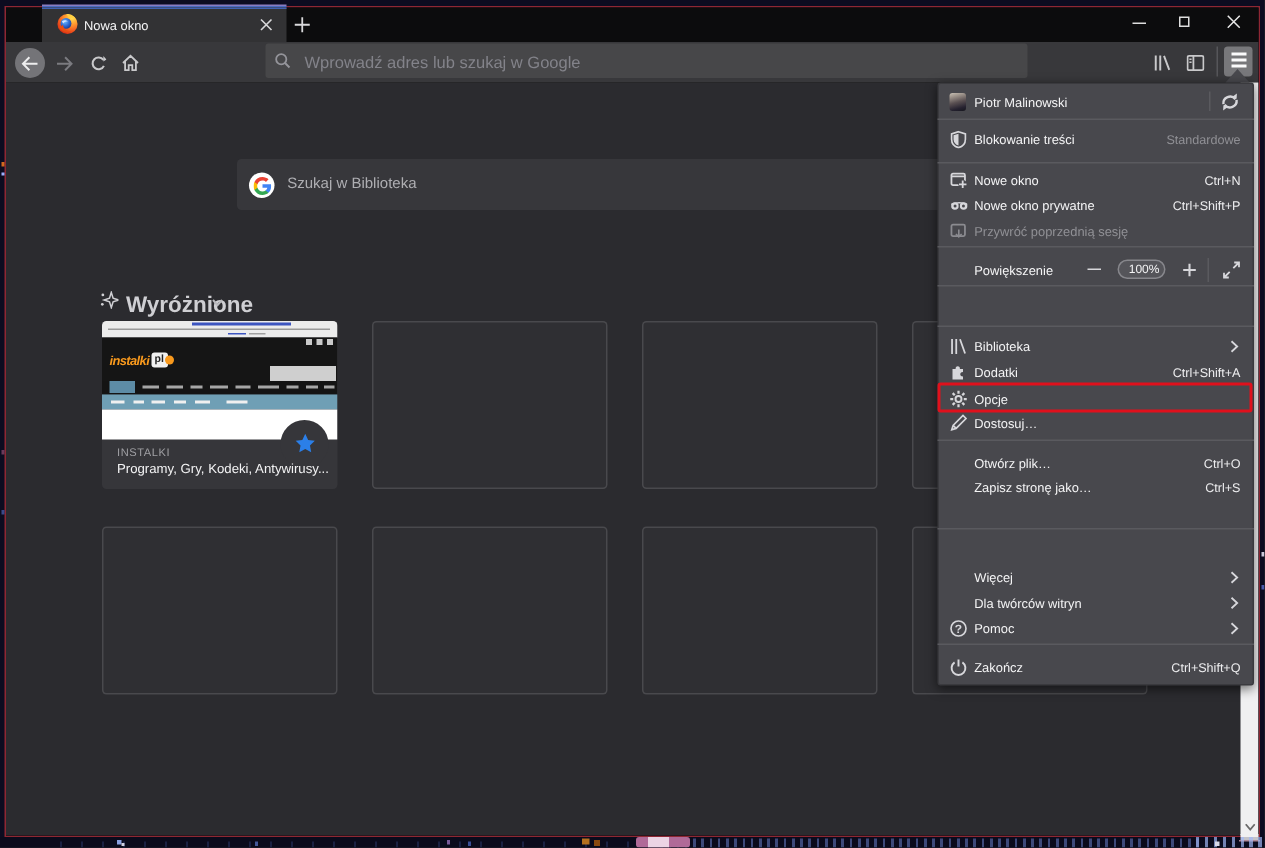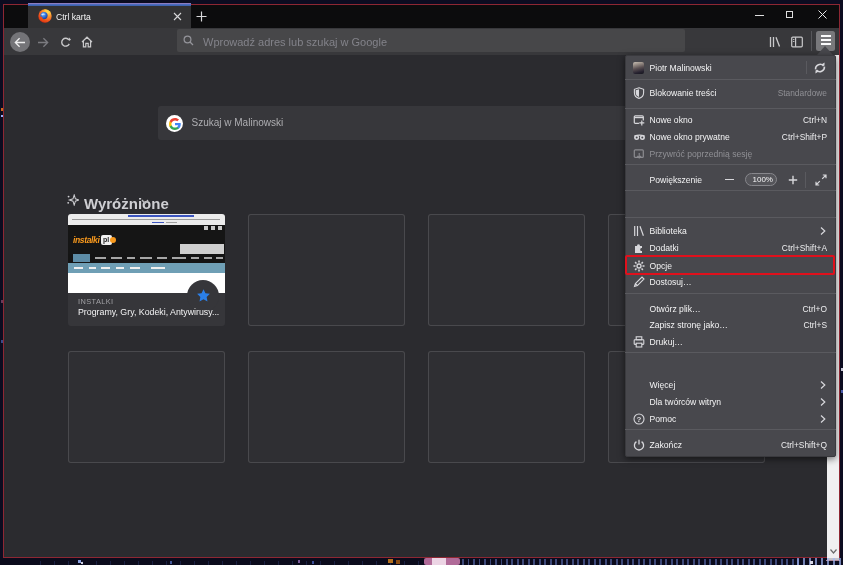--- a/index.html
+++ b/index.html
@@ -40,21 +40,21 @@
             <stop offset="60%" stop-color="#2a66d0"></stop>
             <stop offset="100%" stop-color="#1b3a8c"></stop>
           </radialGradient>
     </defs>
     <circle cx="7" cy="7" r="6.7" fill="url(#fxa)"></circle>
     <circle cx="6" cy="6.6" r="3.6" fill="url(#fxb)"></circle>
     <path d="M3.2 5.2 C4.5 4.2 6.5 4.4 7.6 5.6 C6.8 5.2 5 5.4 4.2 6.6 Z" fill="#e8f0ff" opacity="0.85"></path>
     <path d="M0.9 8.5 C2.5 11.8 6.5 13.3 9.8 11.8 C6.8 12 4.6 10.8 3.9 7.5 C3 8.6 1.8 8.8 0.9 8.5 Z" fill="#e84e12"></path>
     <path d="M6.2 0.4 C8.8 0.2 11.8 1.8 13 4.6 C11.5 2.8 9.5 2.6 8.2 3.2 C7.5 2.2 6.8 1.2 6.2 0.4 Z" fill="#ffcf42"></path>
   </svg>
-  <div class="t" style="left:52px;top:6.8px;font-size:8.6px;color:#f5f5f6">Ctrl karta</div>
+  <div class="t" style="left:52px;top:6.8px;font-size:8.6px;color:#f5f5f6">Nowa okno</div>
 
   <svg style="left:169px;top:7px" width="9" height="9" viewBox="0 0 9 9">
         <path d="M1 1 L8 8 M8 1 L1 8" stroke="#d8d8da" stroke-width="1.1"></path>
       </svg>
 
   <svg style="left:192px;top:6px" width="11" height="11" viewBox="0 0 11 11">
         <path d="M5.5 0.5 V10.5 M0.5 5.5 H10.5" stroke="#d8d8da" stroke-width="1.2"></path>
       </svg>
 
   <div style="left:750.5px;top:9.5px;width:9px;height:1.2px;background:#dedede"></div>
@@ -115,21 +115,21 @@
       </svg>
 
   <div style="left:154px;top:101px;width:518px;height:34px;background:#37373b;border-radius:3px"></div>
   <div style="left:162px;top:110px;width:17px;height:17px;border-radius:50%;background:#fff"></div>
   <svg id="gg" style="left:164.5px;top:112.5px" width="12" height="12" viewBox="0 0 18 18">
     <path fill="#4285F4" d="M17.64 9.2c0-.64-.06-1.25-.16-1.84H9v3.48h4.84a4.14 4.14 0 0 1-1.8 2.72v2.26h2.92c1.7-1.57 2.68-3.88 2.68-6.62z"></path>
     <path fill="#34A853" d="M9 18c2.43 0 4.47-.8 5.96-2.18l-2.92-2.26c-.8.54-1.84.86-3.04.86-2.34 0-4.32-1.58-5.03-3.7H.96v2.33A9 9 0 0 0 9 18z"></path>
     <path fill="#FBBC05" d="M3.97 10.72A5.41 5.41 0 0 1 3.68 9c0-.6.1-1.18.28-1.72V4.95H.96A9 9 0 0 0 0 9c0 1.45.35 2.82.96 4.05l3-2.33z"></path>
     <path fill="#EA4335" d="M9 3.58c1.32 0 2.5.45 3.44 1.35l2.58-2.59C13.46.9 11.42 0 9 0A9 9 0 0 0 .96 4.95l3 2.33C4.68 5.16 6.66 3.58 9 3.58z"></path>
   </svg>
-  <div class="t" style="left:187.5px;top:112px;font-size:10px;color:#aeaeb2">Szukaj w Malinowski</div>
+  <div class="t" style="left:187.5px;top:112px;font-size:10px;color:#aeaeb2">Szukaj w Biblioteka</div>
 
   <svg style="left:63px;top:189px" width="12" height="12" viewBox="0 0 13 13">
         <path d="M7.8 1 L9.1 5.2 L13 6.5 L9.1 7.8 L7.8 12 L6.5 7.8 L2.6 6.5 L6.5 5.2 Z" fill="none" stroke="#cfcfd3" stroke-width="1.1"></path>
         <circle cx="1.7" cy="2.8" r="1" fill="#cfcfd3"></circle>
         <circle cx="1.3" cy="9.6" r="1" fill="#cfcfd3"></circle>
       </svg>
   <div class="t" style="left:80px;top:190px;font-size:15px;font-weight:bold;color:#cfcfd3">Wyróżnione</div>
   <svg style="left:137px;top:193.5px" width="8" height="6" viewBox="0 0 8 6">
         <path d="M1 1 L4 4.5 L7 1" stroke="#b9b9bd" stroke-width="1.3" fill="none"></path>
       </svg>
@@ -295,28 +295,20 @@
   <div class="sep" style="top:287.5px"></div>
 
   <div class="mr" style="top:295px">
     <span class="ml">Otwórz plik…</span>
     <span class="ms">Ctrl+O</span>
   </div>
   <div class="mr" style="top:311.5px">
     <span class="ml">Zapisz stronę jako…</span>
     <span class="ms">Ctrl+S</span>
   </div>
-  <div class="mr" style="top:328.4px">
-    <svg class="mi" width="12" height="12" viewBox="0 0 12 12">
-          <rect x="3.2" y="0.8" width="5.6" height="3" stroke="#d7d7db" stroke-width="1.1" fill="none"></rect>
-          <rect x="1.2" y="3.8" width="9.6" height="4.6" rx="0.6" stroke="#d7d7db" stroke-width="1.1" fill="none"></rect>
-          <rect x="3.2" y="7.2" width="5.6" height="3.8" stroke="#d7d7db" stroke-width="1.1" fill="#48484d"></rect>
-        </svg>
-    <span class="ml">Drukuj…</span>
-  </div>
   <div class="sep" style="top:347.4px"></div>
 
   <div class="mr" style="top:388px">
     <span class="ml">Dla twórców witryn</span>
     <svg class="cr" width="6" height="9" viewBox="0 0 6 9">
           <path d="M1 1 L4.8 4.5 L1 8" stroke="#d7d7db" stroke-width="1.2" fill="none"></path>
         </svg>
   </div>
   <div class="mr" style="top:371.1px">
     <span class="ml">Więcej</span>

